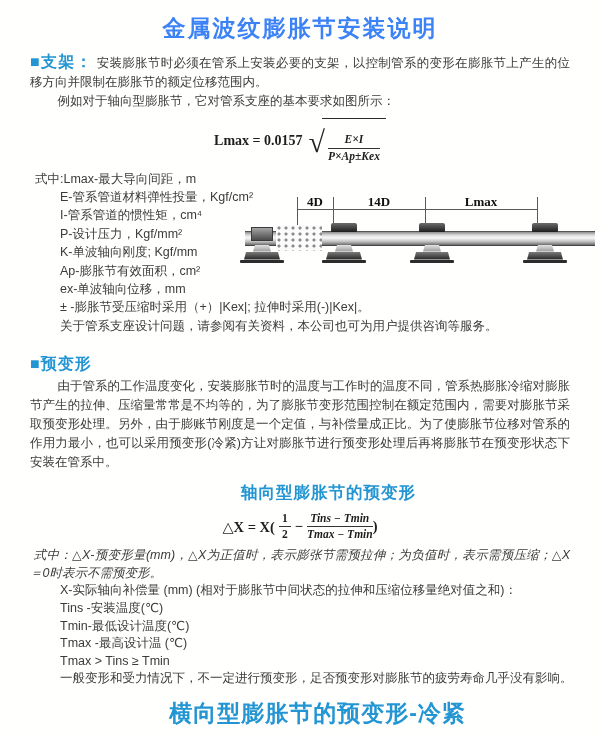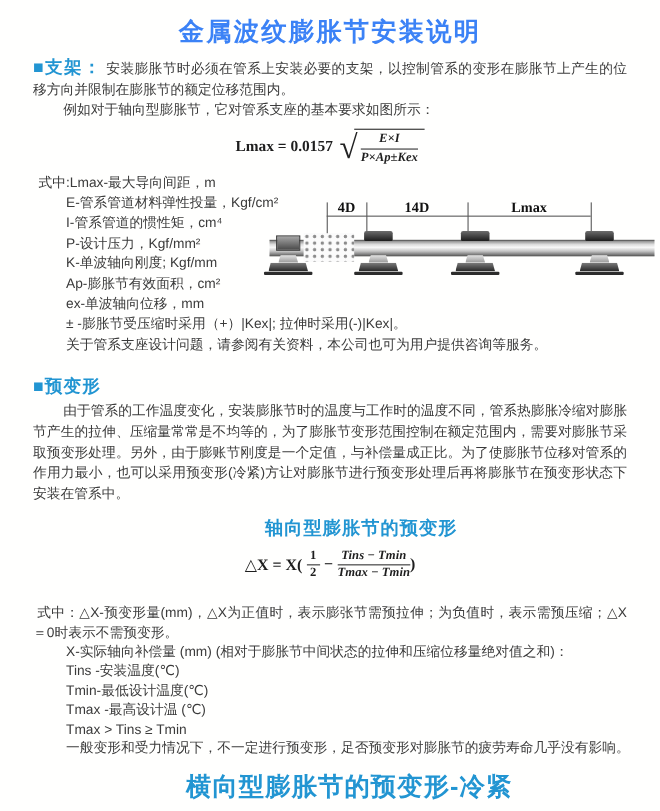--- a/index.html
+++ b/index.html
@@ -12,26 +12,26 @@
   .para.sec-first { text-indent:0; }
   .indent2 { text-indent:2.2em; }
   .sec-head { color:#2295d2; font-size:16px; font-weight:bold; letter-spacing:1px; }
   .sec-head-block { margin:12px 0 2px 30px; color:#2295d2; font-size:16px; font-weight:bold; letter-spacing:1px; }
 
   
   .formula { display:flex; justify-content:center; align-items:center; font-family:"Liberation Serif","DejaVu Serif",serif; font-weight:bold; color:#1e1e1e; }
   .f1 { margin:7px 0 6px; font-size:14px; }
   .f-lhs { margin-right:6px; }
   .sqrt-sym { font-size:30px; font-weight:normal; line-height:0.8; align-self:center; margin:2px -3px 0 0; color:#222; }
-  .sqrt-body { border-top:1.5px solid #2a2a2a; padding:2px 6px 0 6px; }
+  .sqrt-body { border-top:1.5px solid #2a2a2a; padding:14px 6px 0 6px; }
   .frac { display:inline-block; text-align:center; vertical-align:middle; font-size:11.5px; line-height:1.2; font-style:italic; }
   .frac .num { display:block; border-bottom:1px solid #333; padding:0 3px 1px; }
   .frac .den { display:block; padding-top:1px; }
   .frac.upright { font-style:normal; }
-  .f2 { margin:8px 0 20px; font-size:14.5px;align-items:center; }
+  .f2 { margin:8px 0 5px; font-size:14.5px;align-items:center; }
   .f3 { margin:10px 0 8px; font-size:14.5px; transform:translateX(-32px); }
   .gap { width:4px; }
 
   
   .def-section { position:relative; margin:2px 0 0 35px; height:172px; font-size:12.5px; }
   .def { line-height:18.4px; white-space:nowrap; }
   .def.ind { margin-left:25px; }
 
   .diagram { position:absolute; left:210px; top:26px; width:352px; height:94px; }
   .dim-line { position:absolute; left:52px; top:13px; width:240px; height:1px; background:#5a5a5a; }
@@ -50,21 +50,21 @@
                   background:linear-gradient(180deg,#6c6c6c,#1d1d1d); border-radius:2px 2px 1px 1px; }
   .support .neck { position:absolute; left:13px; top:22px; width:18px; height:7px;
                    background:linear-gradient(180deg,#e2e2e2,#969696); clip-path:polygon(12% 0,88% 0,100% 100%,0 100%); }
   .support .pedestal { position:absolute; left:4px; top:29px; width:36px; height:8px;
                        background:linear-gradient(180deg,#7a7a7a,#222); clip-path:polygon(6% 0,94% 0,100% 100%,0 100%); }
   .support .plate { position:absolute; left:0; top:37px; width:44px; height:3px; background:#2c2c2c; border-radius:1px; }
 
   .sub-head { color:#2295d2; font-size:16.5px; font-weight:bold; letter-spacing:1px; margin:10px 0 2px 57px;text-align:center; }
   .sub-head.lateral { margin-left:35px; font-size:23px; }
 
-  .note-para { margin:3px 30px 0; font-size:12.5px; line-height:17.6px; text-align:justify; text-indent:0.3em; }
+  .note-para { margin:3px 30px 0; font-size:12.5px; line-height:17.6px; text-align:justify; text-indent:0.3em;font-style:italic; }
   .note { margin-left:60px; font-size:12.5px; line-height:17.6px; white-space:nowrap; }
 </style>
 </head>
 <body>
 
 <div class="page">
 
   <h1 class="title">金属波纹膨胀节安装说明</h1>
 
   <p class="para sec-first"><span class="sec-head">■支架：</span> <span>安装膨胀节时必须在管系上安装必要的支架，以控制管系的变形在膨胀节上产生的位移方向并限制在膨胀节的额定位移范围内。</span></p>

